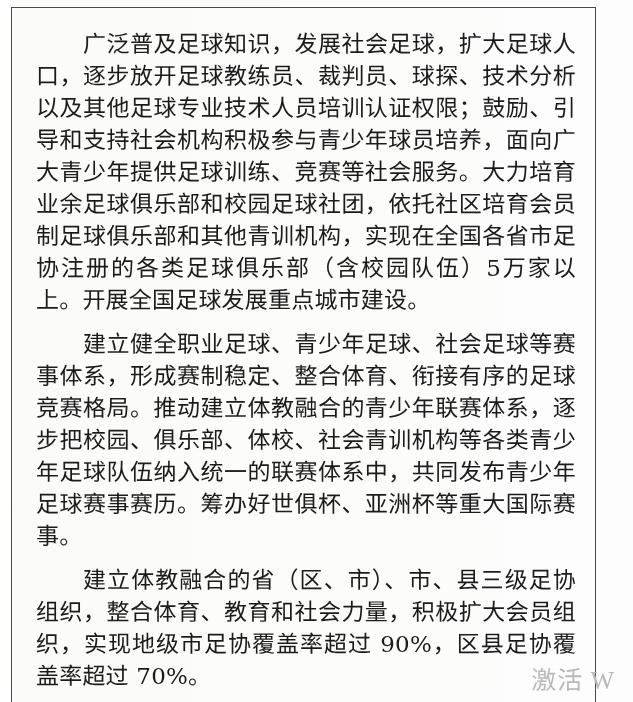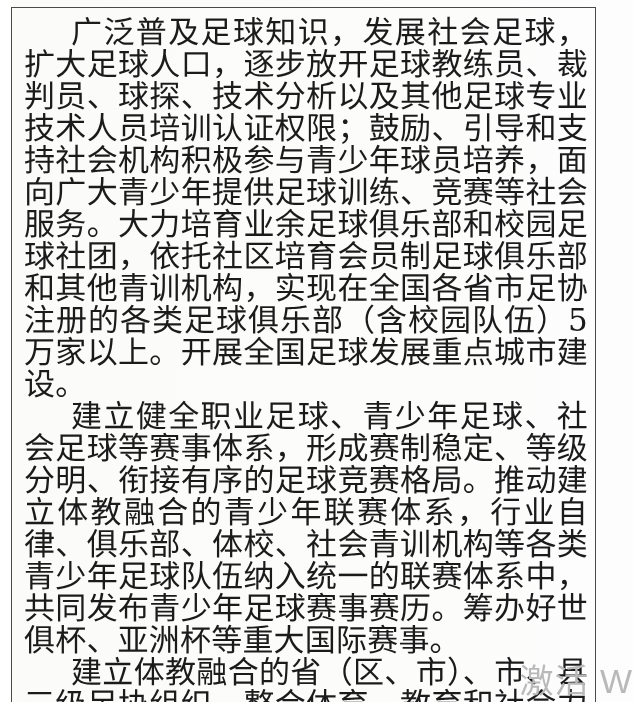--- a/index.html
+++ b/index.html
@@ -56,61 +56,61 @@
   
   .doc-body {
     position: absolute;
     left: 24px;
     top: 16px;
     width: 564px;
     color: #1d1d1d;
   }
 
   .doc-paragraph {
-    margin: 0;
+    margin: 12px;
     padding: 0;
-    font-size: 31px;
+    font-size: 23px;
     line-height: 32px;
     text-align: justify;
     text-align-last: left;
     text-justify: inter-ideograph;
     text-indent: 47px;
     letter-spacing: 0.2px;
     color: #1b1b1b;
     font-family: "DejaVu Serif", "Liberation Serif", serif;
     font-weight: 500;
     -webkit-font-smoothing: none;
   }
 
   
   .watermark {
     position: absolute;
-    right: 0;
+    right: 18px;
     bottom: 6px;
-    font-size: 34px;
+    font-size: 25px;
     line-height: 30px;
     color: #b9b9b9;
-    font-family: Liberation Sans, sans-serif;
+    font-family: Liberation Serif, serif;
     letter-spacing: 1px;
     white-space: nowrap;
     user-select: none;
     pointer-events: none;
   }
 </style>
 </head>
 <body>
 
 <div class="scan-page">
 
   <div class="paper-tint"></div>
 
   <div class="page-frame"></div>
 
   <div class="doc-body">
     <p class="doc-paragraph">广泛普及足球知识，发展社会足球，扩大足球人口，逐步放开足球教练员、裁判员、球探、技术分析以及其他足球专业技术人员培训认证权限；鼓励、引导和支持社会机构积极参与青少年球员培养，面向广大青少年提供足球训练、竞赛等社会服务。大力培育业余足球俱乐部和校园足球社团，依托社区培育会员制足球俱乐部和其他青训机构，实现在全国各省市足协注册的各类足球俱乐部（含校园队伍）5万家以上。开展全国足球发展重点城市建设。</p>
-    <p class="doc-paragraph">建立健全职业足球、青少年足球、社会足球等赛事体系，形成赛制稳定、等级分明、衔接有序的足球竞赛格局。推动建立体教融合的青少年联赛体系，行业自律、俱乐部、体校、社会青训机构等各类青少年足球队伍纳入统一的联赛体系中，共同发布青少年足球赛事赛历。筹办好世俱杯、亚洲杯等重大国际赛事。</p>
+    <p class="doc-paragraph">建立健全职业足球、青少年足球、社会足球等赛事体系，形成赛制稳定、整合体育、衔接有序的足球竞赛格局。推动建立体教融合的青少年联赛体系，逐步把校园、俱乐部、体校、社会青训机构等各类青少年足球队伍纳入统一的联赛体系中，共同发布青少年足球赛事赛历。筹办好世俱杯、亚洲杯等重大国际赛事。</p>
     <p class="doc-paragraph">建立体教融合的省（区、市）、市、县三级足协组织，整合体育、教育和社会力量，积极扩大会员组织，实现地级市足协覆盖率超过 90%，区县足协覆盖率超过 70%。</p>
 
   </div>
 
   <div class="watermark">激活 W</div>
 
 </div>
 
 </body></html>

